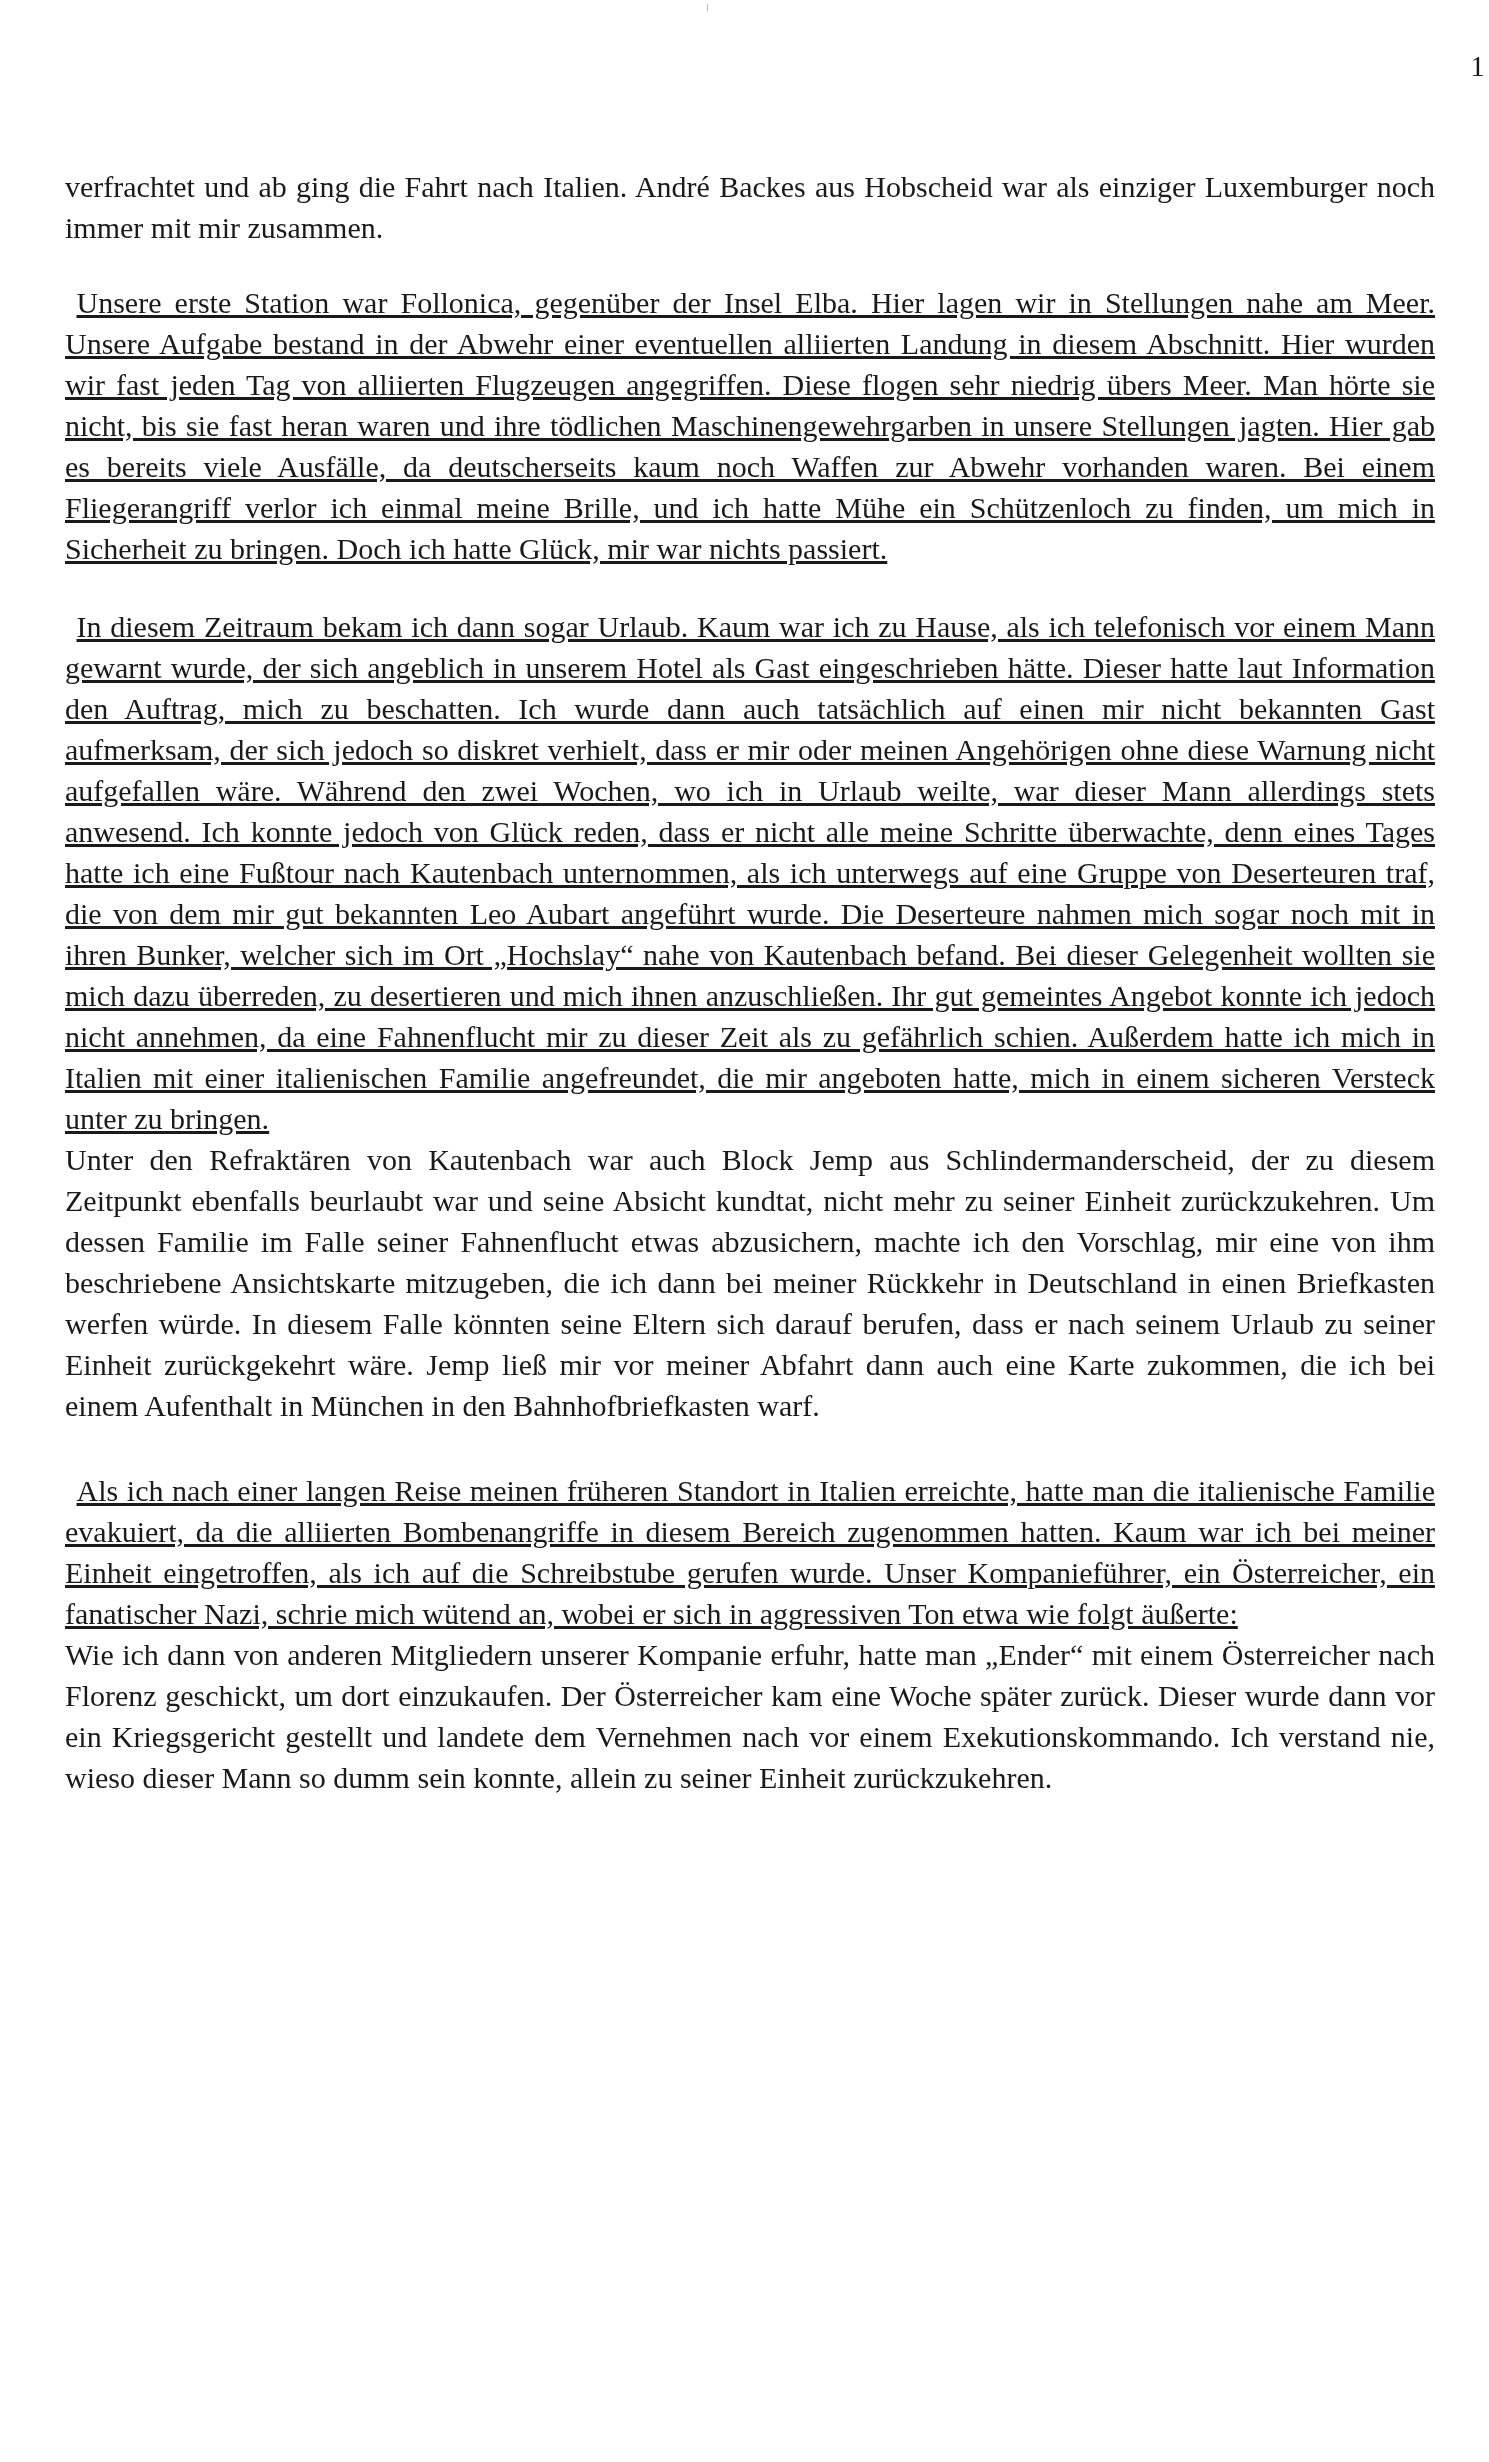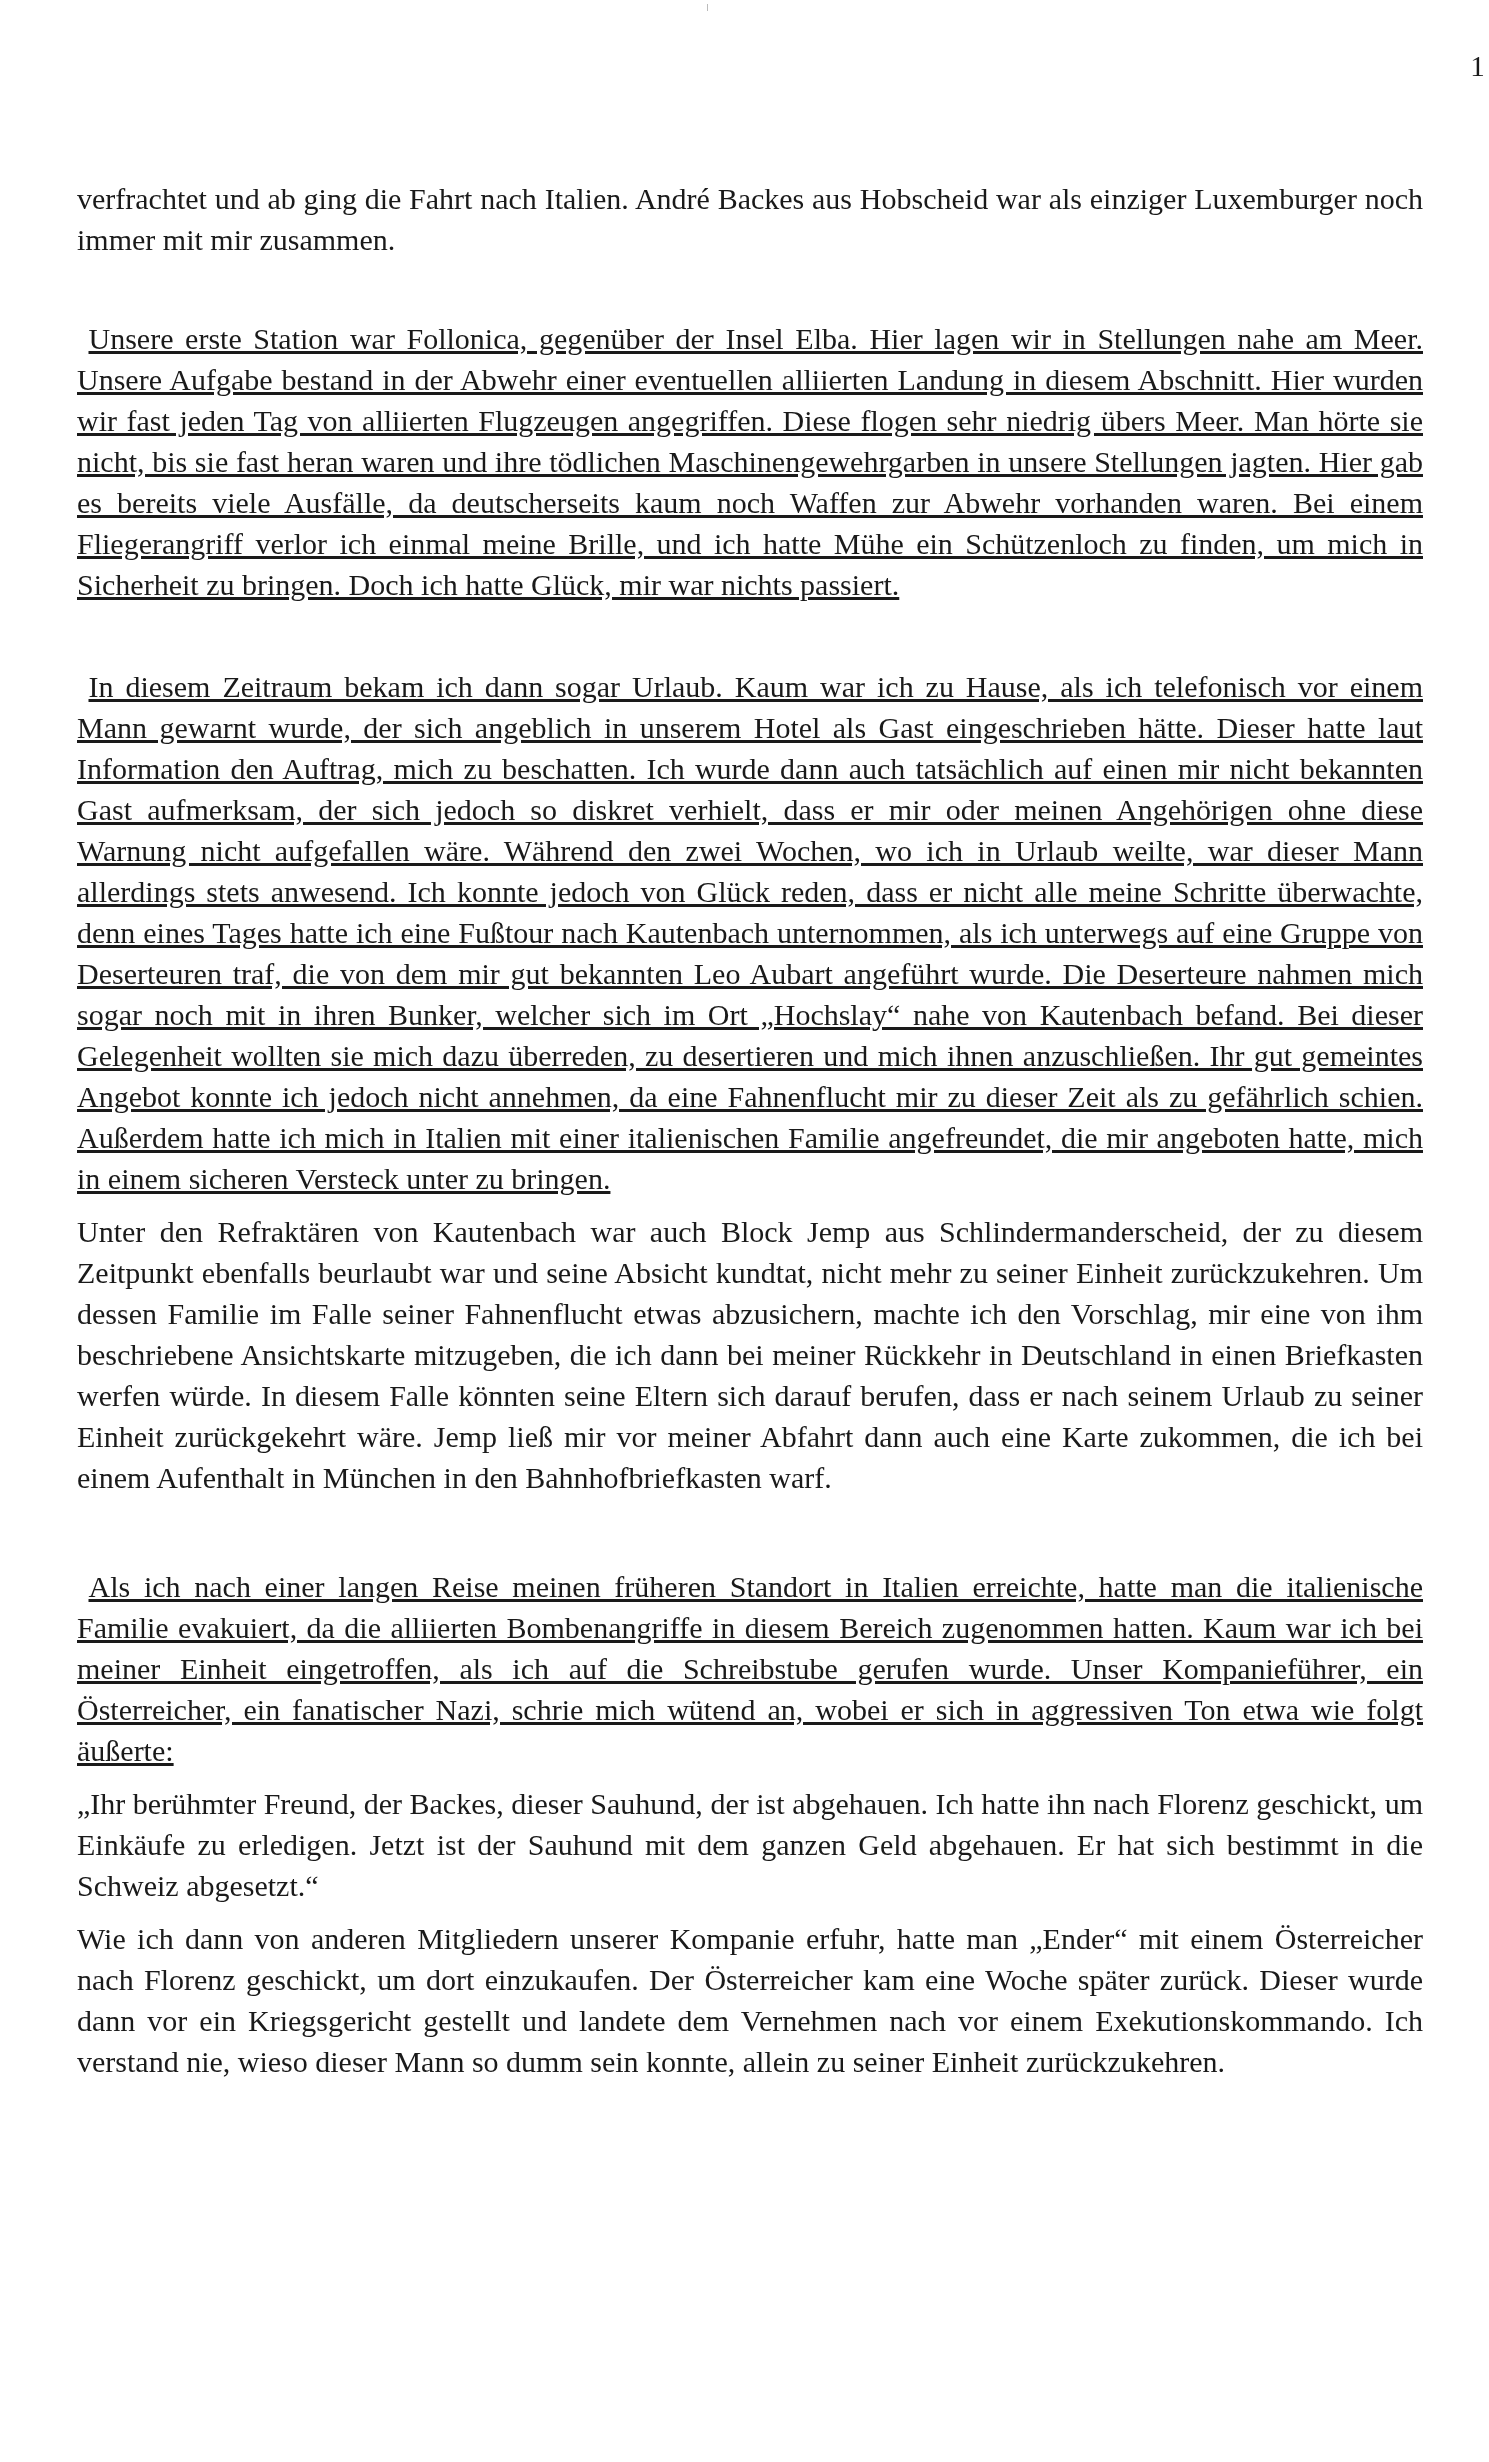--- a/index.html
+++ b/index.html
@@ -10,21 +10,21 @@
   }
   .page-number {
     position: absolute; right: 4.3px; top: 52px;
     font-size: 29px; line-height: 1;
   }
   .content {
     position: absolute; left: 65px; top: 166px; width: 1370px;
     font-size: 30px; line-height: 41px;
     text-align: justify;
   }
-  .para { margin: 12px; }
+  .para { margin: 0; }
   .para.indent { text-indent: 11.5px; text-decoration: underline; }
   .gap-1 { height: 34px; }
   .gap-2 { height: 37px; }
   .gap-3 { height: 44px; }
   .scan-mark {
     position: absolute; width: 1.4px; height: 7.2px; background: #bbb;
   }
 </style>
 </head>
 <body>
@@ -35,16 +35,15 @@
 
 <div class="content">
   <p class="para">verfrachtet und ab ging die Fahrt nach Italien. André Backes aus Hobscheid war als einziger Luxemburger noch immer mit mir zusammen.</p>
   <div class="gap-1"></div>
   <p class="para indent">Unsere erste Station war Follonica, gegenüber der Insel Elba. Hier lagen wir in Stellungen nahe am Meer. Unsere Aufgabe bestand in der Abwehr einer eventuellen alliierten Landung in diesem Abschnitt. Hier wurden wir fast jeden Tag von alliierten Flugzeugen angegriffen. Diese flogen sehr niedrig übers Meer. Man hörte sie nicht, bis sie fast heran waren und ihre tödlichen Maschinengewehrgarben in unsere Stellungen jagten. Hier gab es bereits viele Ausfälle, da deutscherseits kaum noch Waffen zur Abwehr vorhanden waren. Bei einem Fliegerangriff verlor ich einmal meine Brille, und ich hatte Mühe ein Schützenloch zu finden, um mich in Sicherheit zu bringen. Doch ich hatte Glück, mir war nichts passiert.</p>
   <div class="gap-2"></div>
   <p class="para indent">In diesem Zeitraum bekam ich dann sogar Urlaub. Kaum war ich zu Hause, als ich telefonisch vor einem Mann gewarnt wurde, der sich angeblich in unserem Hotel als Gast eingeschrieben hätte. Dieser hatte laut Information den Auftrag, mich zu beschatten. Ich wurde dann auch tatsächlich auf einen mir nicht bekannten Gast aufmerksam, der sich jedoch so diskret verhielt, dass er mir oder meinen Angehörigen ohne diese Warnung nicht aufgefallen wäre. Während den zwei Wochen, wo ich in Urlaub weilte, war dieser Mann allerdings stets anwesend. Ich konnte jedoch von Glück reden, dass er nicht alle meine Schritte überwachte, denn eines Tages hatte ich eine Fußtour nach Kautenbach unternommen, als ich unterwegs auf eine Gruppe von Deserteuren traf, die von dem mir gut bekannten Leo Aubart angeführt wurde. Die Deserteure nahmen mich sogar noch mit in ihren Bunker, welcher sich im Ort „Hochslay“ nahe von Kautenbach befand. Bei dieser Gelegenheit wollten sie mich dazu überreden, zu desertieren und mich ihnen anzuschließen. Ihr gut gemeintes Angebot konnte ich jedoch nicht annehmen, da eine Fahnenflucht mir zu dieser Zeit als zu gefährlich schien. Außerdem hatte ich mich in Italien mit einer italienischen Familie angefreundet, die mir angeboten hatte, mich in einem sicheren Versteck unter zu bringen.</p>
   <p class="para">Unter den Refraktären von Kautenbach war auch Block Jemp aus Schlindermanderscheid, der zu diesem Zeitpunkt ebenfalls beurlaubt war und seine Absicht kundtat, nicht mehr zu seiner Einheit zurückzukehren. Um dessen Familie im Falle seiner Fahnenflucht etwas abzusichern, machte ich den Vorschlag, mir eine von ihm beschriebene Ansichtskarte mitzugeben, die ich dann bei meiner Rückkehr in Deutschland in einen Briefkasten werfen würde. In diesem Falle könnten seine Eltern sich darauf berufen, dass er nach seinem Urlaub zu seiner Einheit zurückgekehrt wäre. Jemp ließ mir vor meiner Abfahrt dann auch eine Karte zukommen, die ich bei einem Aufenthalt in München in den Bahnhofbriefkasten warf.</p>
   <div class="gap-3"></div>
   <p class="para indent">Als ich nach einer langen Reise meinen früheren Standort in Italien erreichte, hatte man die italienische Familie evakuiert, da die alliierten Bombenangriffe in diesem Bereich zugenommen hatten. Kaum war ich bei meiner Einheit eingetroffen, als ich auf die Schreibstube gerufen wurde. Unser Kompanieführer, ein Österreicher, ein fanatischer Nazi, schrie mich wütend an, wobei er sich in aggressiven Ton etwa wie folgt äußerte:</p>
-  <p class="para">„Ihr berühmter Freund, der Backes, dieser Sauhund, der ist abgehauen. Ich hatte ihn nach Florenz geschickt, um Einkäufe zu erledigen. Jetzt ist der Sauhund mit dem ganzen Geld abgehauen. Er hat sich bestimmt in die Schweiz abgesetzt.“</p>
   <p class="para">Wie ich dann von anderen Mitgliedern unserer Kompanie erfuhr, hatte man „Ender“ mit einem Österreicher nach Florenz geschickt, um dort einzukaufen. Der Österreicher kam eine Woche später zurück. Dieser wurde dann vor ein Kriegsgericht gestellt und landete dem Vernehmen nach vor einem Exekutionskommando. Ich verstand nie, wieso dieser Mann so dumm sein konnte, allein zu seiner Einheit zurückzukehren.</p>
 </div>
 
 
 </body></html>

